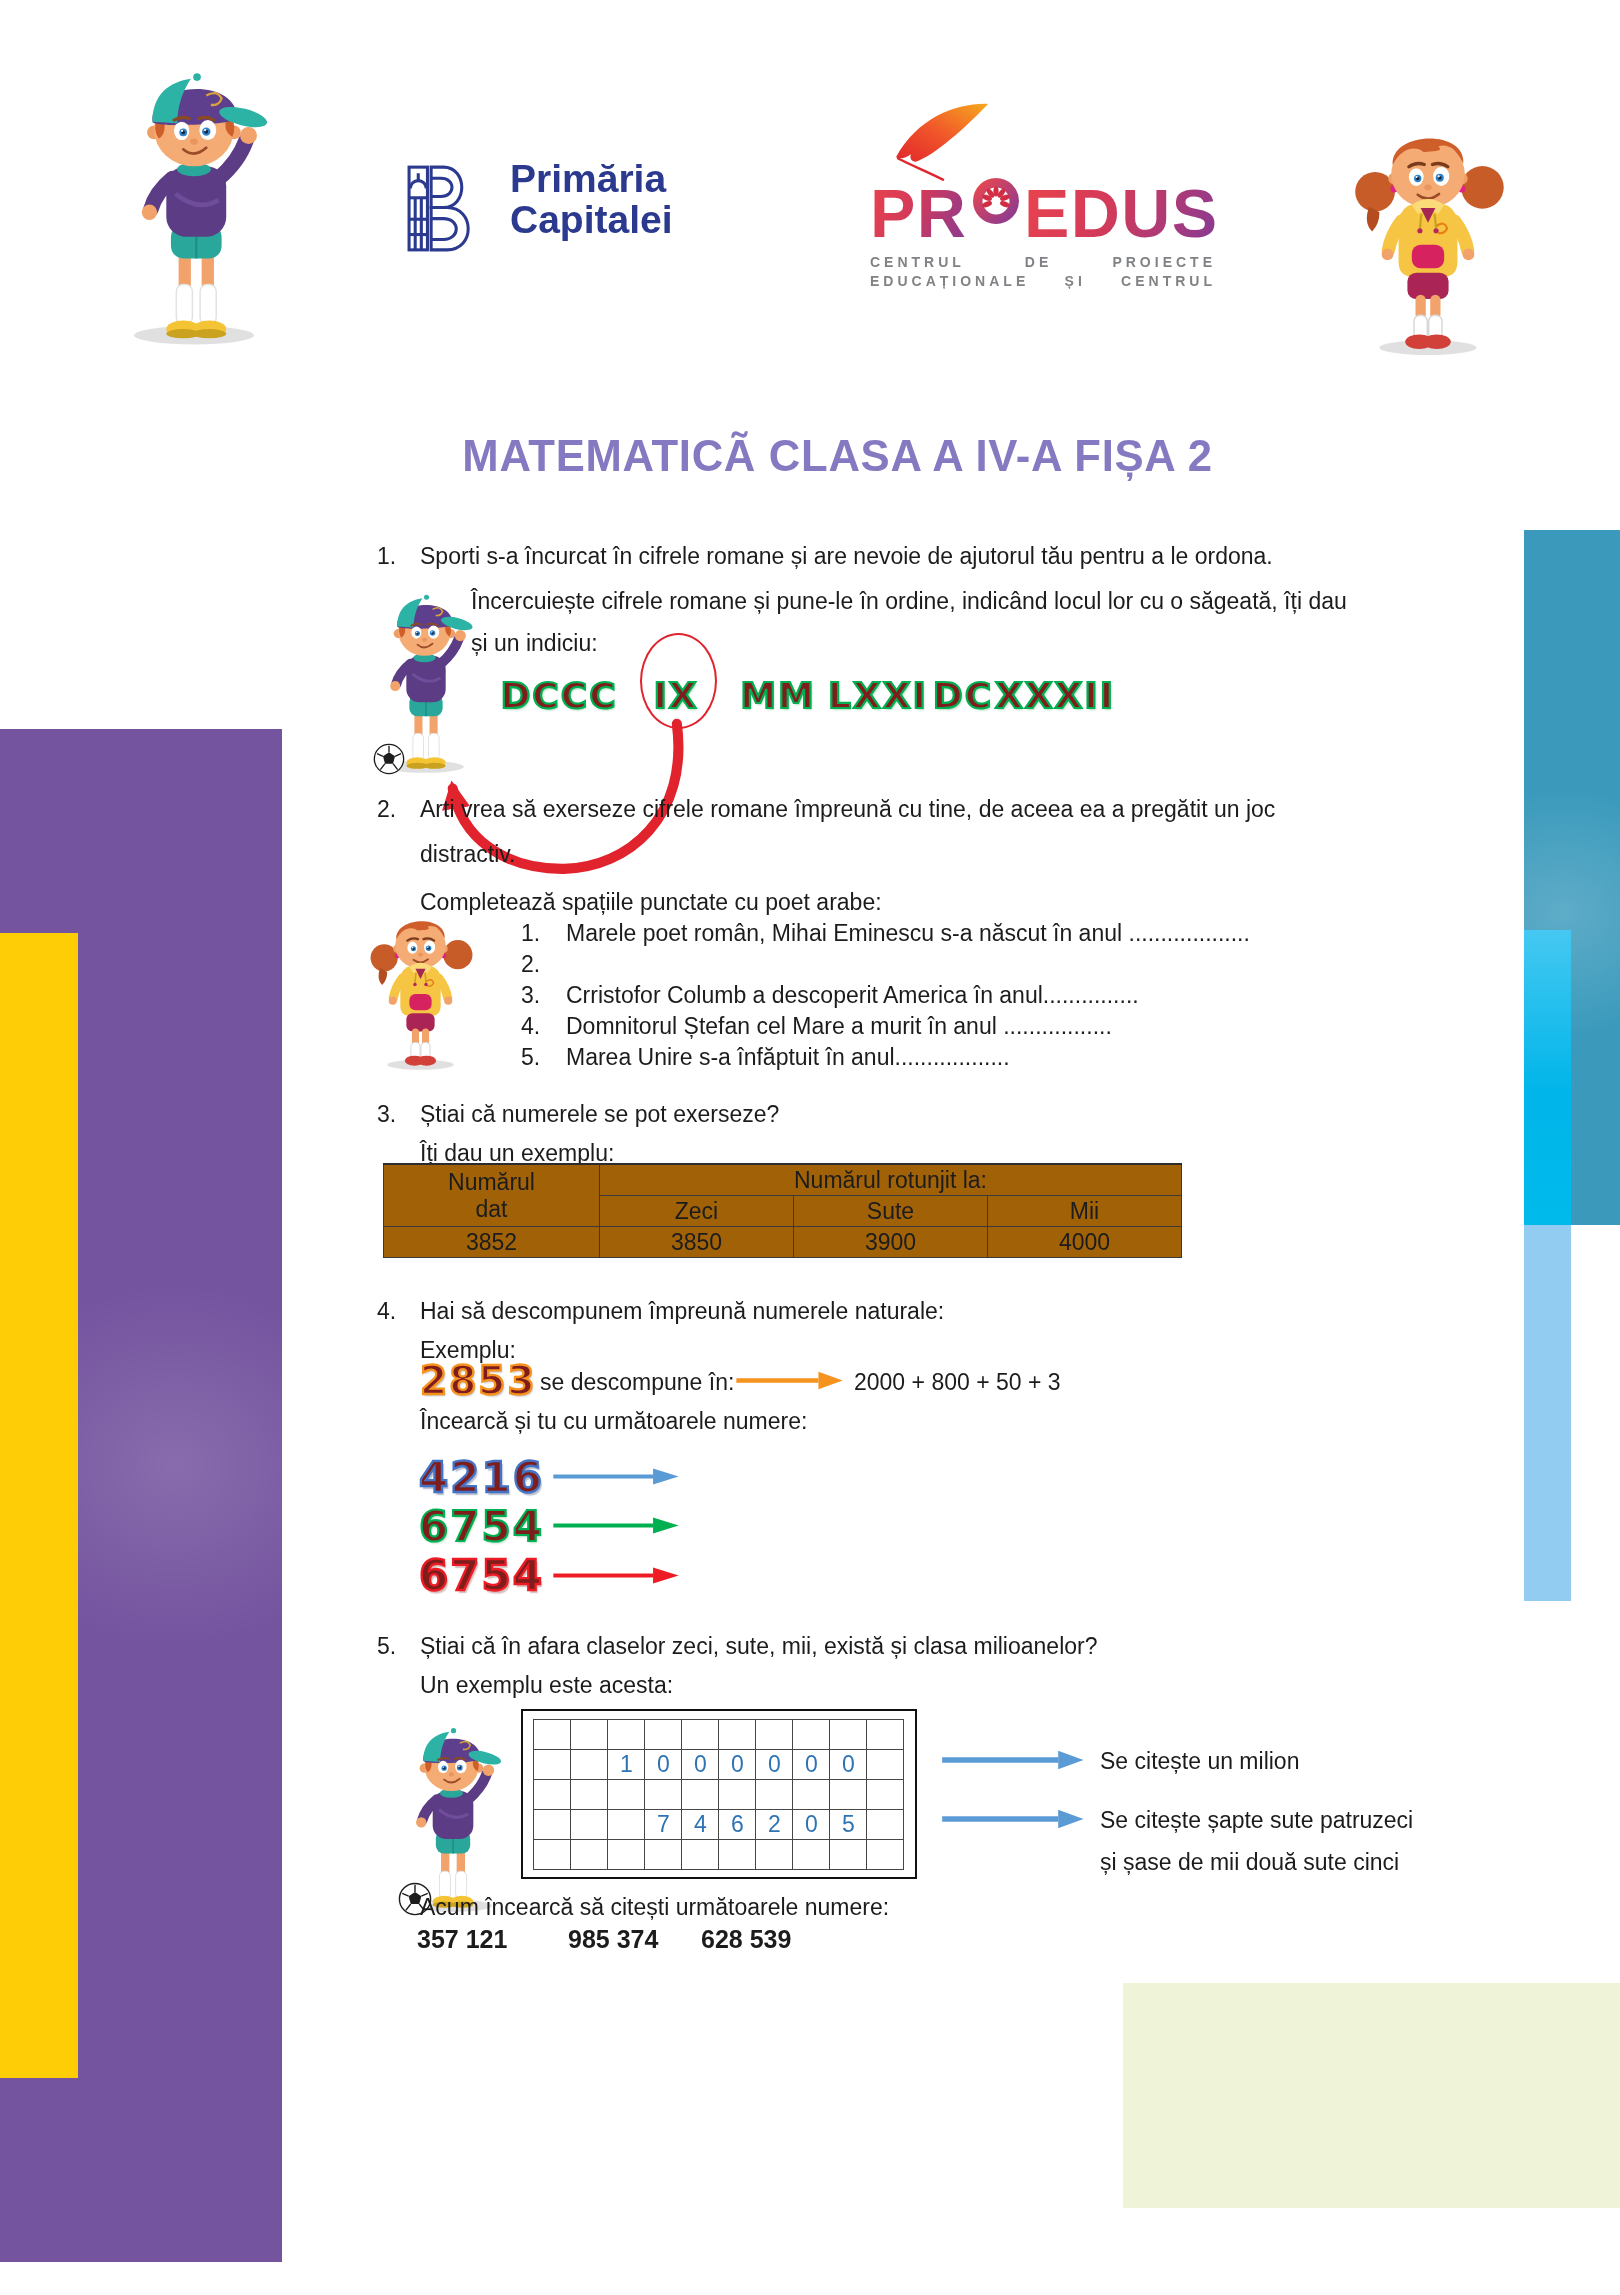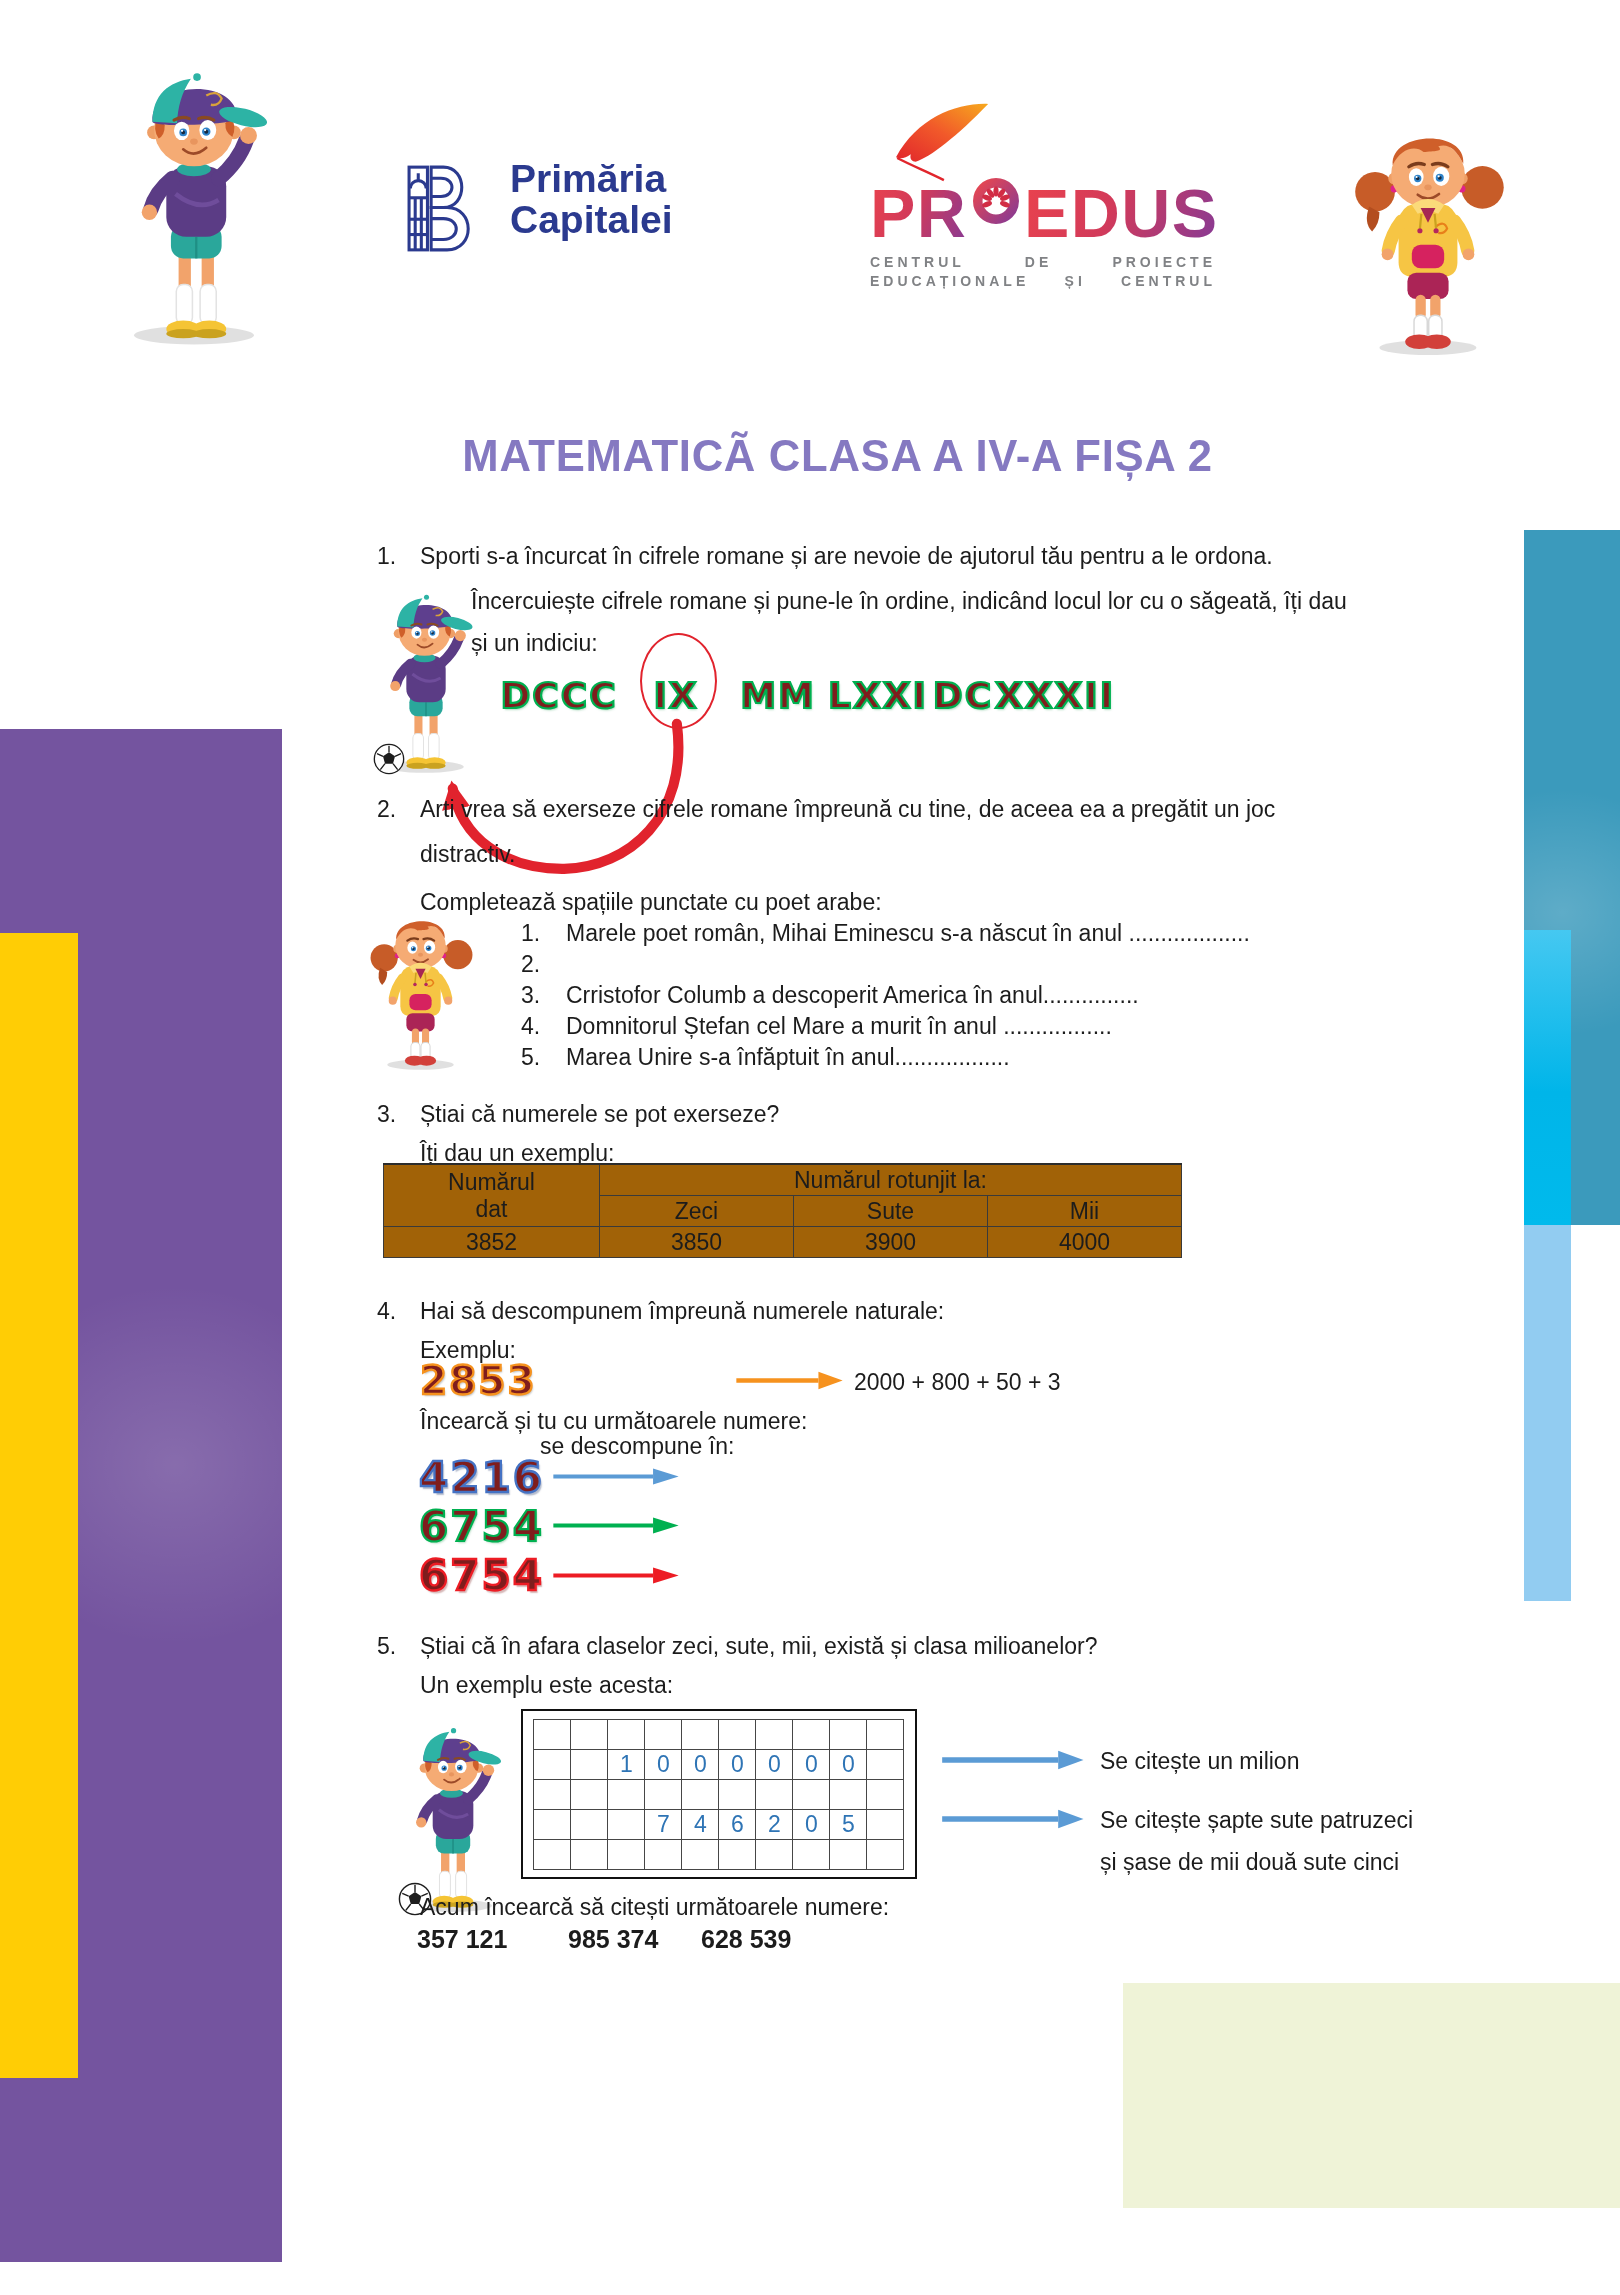--- a/index.html
+++ b/index.html
@@ -313,21 +313,21 @@
       <td>4000</td>
     </tr>
   </tbody>
     </table>
 
   <span class="tline" style="left:377px;top:1298px">4.</span>
   <span class="tline" style="left:420px;top:1298px">Hai să descompunem împreună numerele naturale:</span>
   <span class="tline" style="left:420px;top:1337px">Exemplu:</span>
 
   <span class="bubble bub-orange" style="left:420px;top:1358px;font-size:39px">2853</span>
-  <span class="tline" style="left:540px;top:1433px">se descompune în:</span>
+  <span class="tline" style="left:540px;top:1369px">se descompune în:</span>
   <svg class="arrow" style="left:735px;top:1369px" width="109" height="23" viewBox="0 0 162 34">
     <line x1="2" y1="17" x2="124" y2="17" stroke="#f6921e" stroke-width="7"></line>
     <polygon points="124,4 160,17 124,30" fill="#f6921e"></polygon>
   </svg>
   <span class="tline" style="left:854px;top:1369px">2000 + 800 + 50 + 3</span>
   <span class="tline" style="left:420px;top:1408px">Încearcă și tu cu următoarele numere:</span>
 
   <span class="bubble bub-blue decomp" style="left:419px;top:1453px">4216</span>
   <svg class="arrow" style="left:552px;top:1465px" width="128" height="23" viewBox="0 0 190 34">
     <line x1="2" y1="17" x2="150" y2="17" stroke="#5b9bd5" stroke-width="6"></line>

